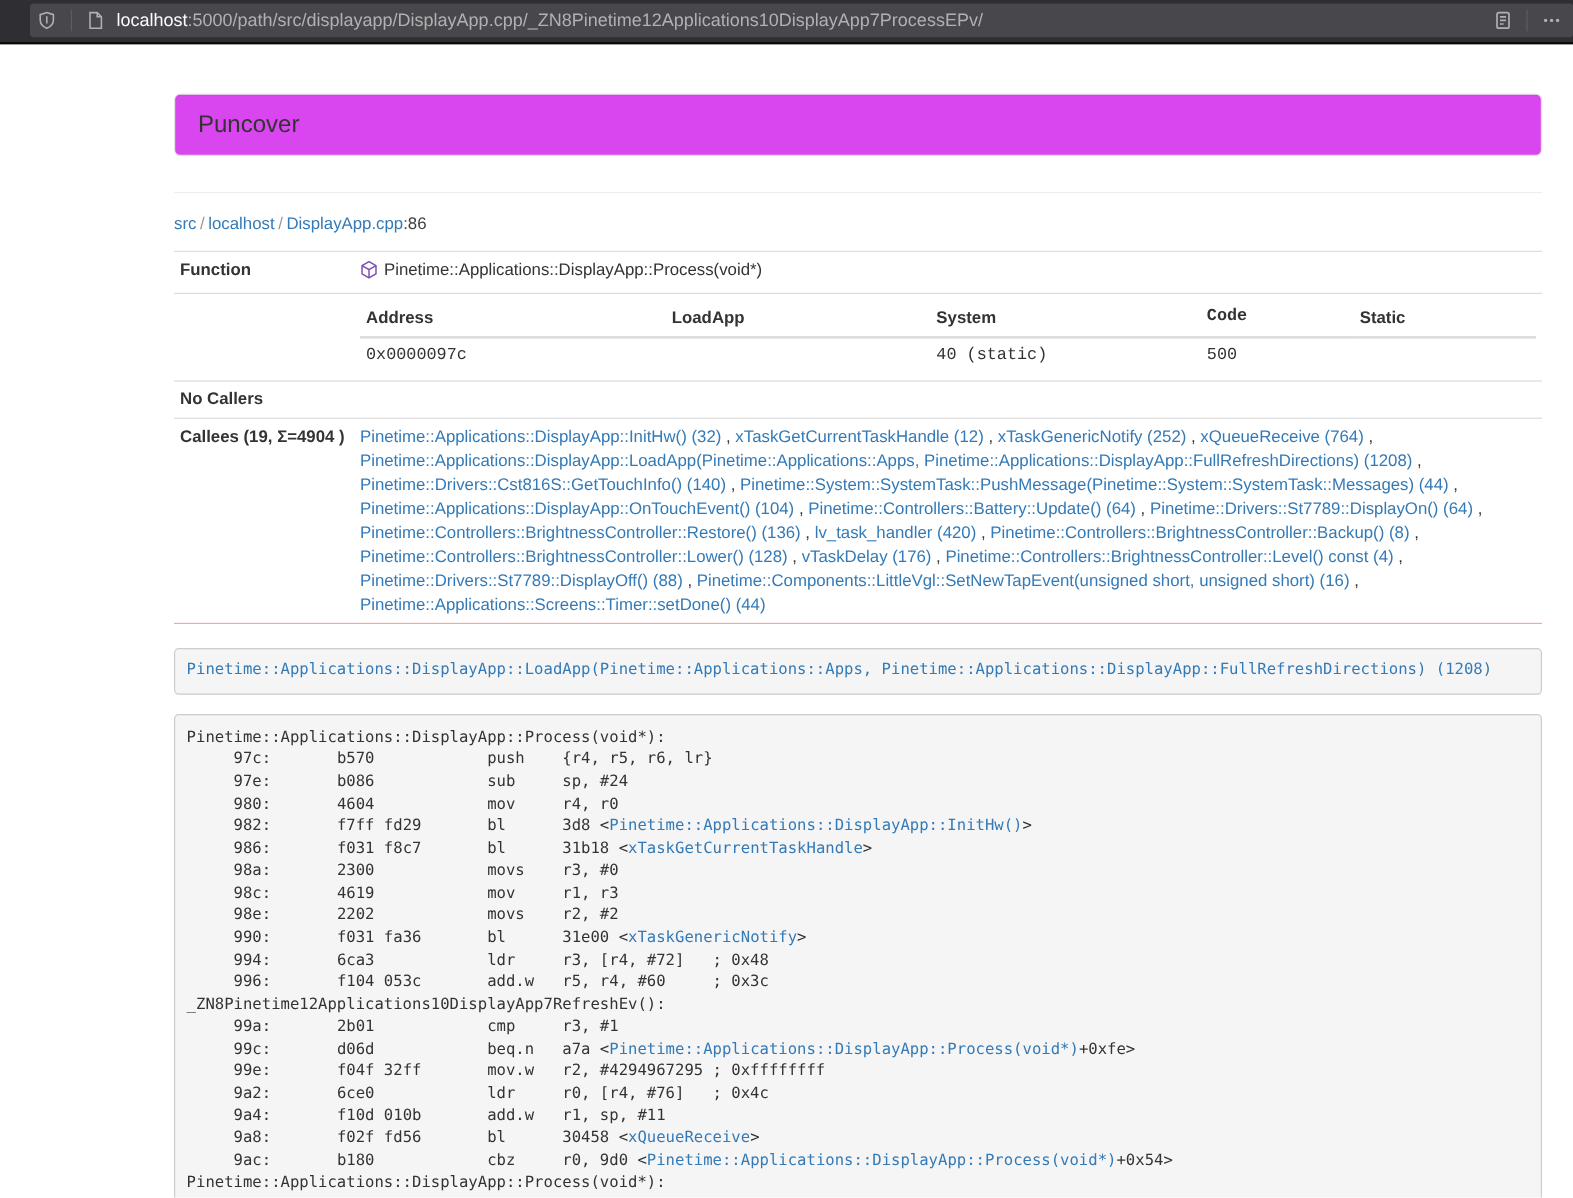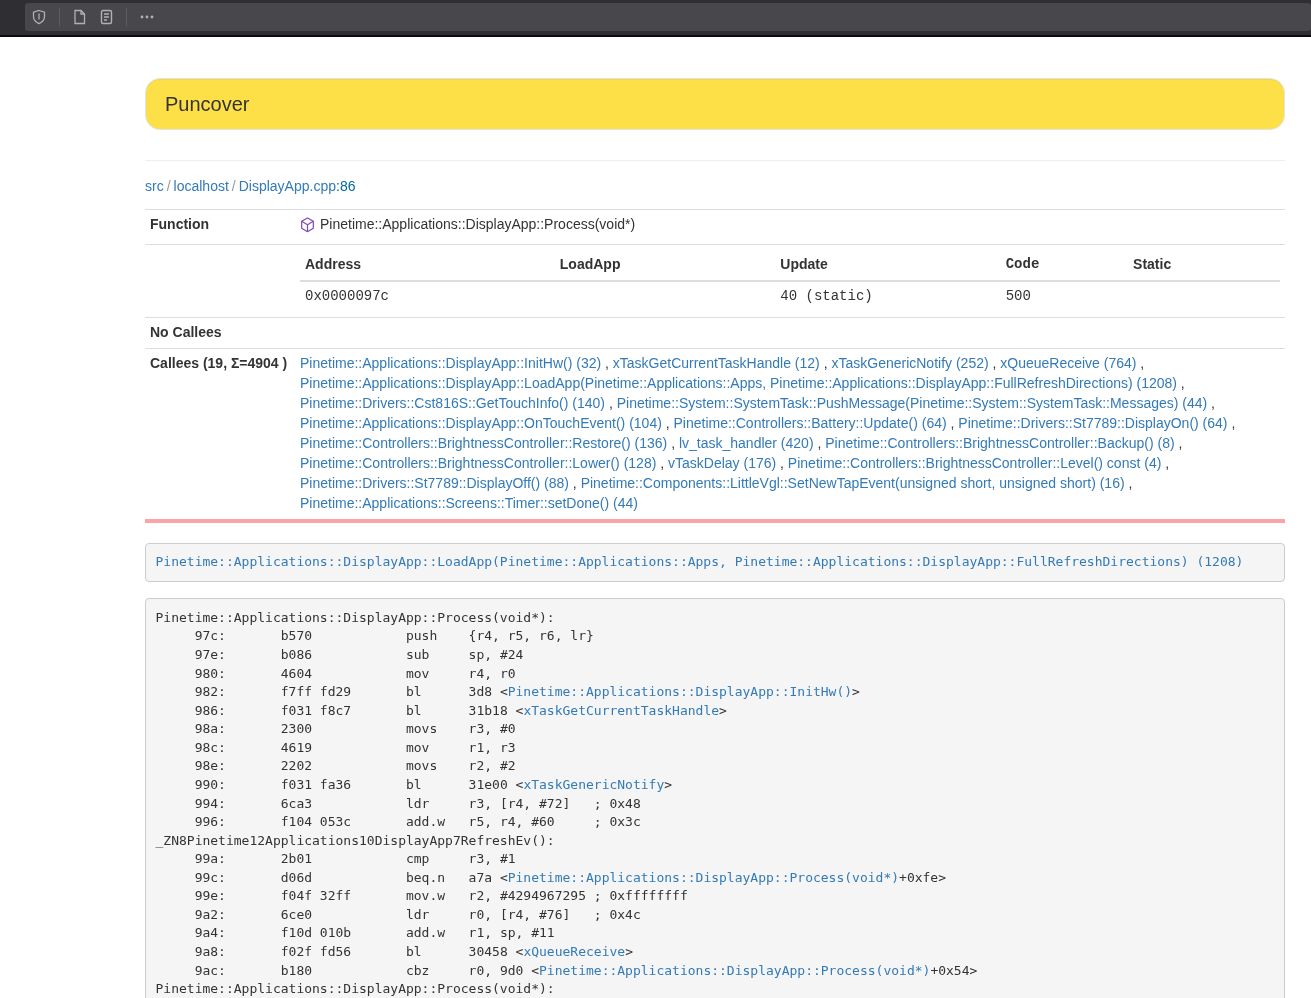--- a/index.html
+++ b/index.html
@@ -24,30 +24,30 @@
   }
   .urlbar .vsep{width:1px;height:18px;background:#5c5c61;margin:0 6px;}
   .icon-btn{display:flex;align-items:center;justify-content:center;padding:0 6px;cursor:pointer;}
   .url-text{flex:1;font-size:15px;white-space:nowrap;overflow:hidden;margin-left:4px;}
   .url-host{color:#fbfbfe;}
   .url-rest{color:var(--icon-gray);}
   .chrome-bottom{height:2px;background:#0b0b0d;}
   
   .container{width:1140px;margin-left:145px;}
   .well{
-    margin-top:41px;background:#fde047;border:1px solid #e3e3e3;border-radius:15px;
+    margin-top:41px;background:#d946ef;border:1px solid #e3e3e3;border-radius:5px;
     padding:15px 19px;box-shadow:inset 0 1px 1px rgba(0,0,0,.05);
   }
   .well .title{margin:0;font-size:20px;font-weight:400;color:#333;line-height:20px;}
   hr.rule{border:0;border-top:1px solid #eee;margin:30px 0 15px;}
   .breadcrumb{margin:0 0 13px;line-height:20px;}
   .breadcrumb a{color:var(--link);text-decoration:none;}
   .breadcrumb .bc-sep{color:#999;padding:0 3px;}
-  .breadcrumb .bc-line{color:#0369a1;}
-  table.fn-table{width:100%;border-collapse:collapse;margin-bottom:20px;border-bottom:4px solid #fca5a5;}
+  .breadcrumb .bc-line{color:#404040;}
+  table.fn-table{width:100%;border-collapse:collapse;margin-bottom:20px;border-bottom:1px solid #fca5a5;}
   table.fn-table > tbody > tr > td{
     padding:5px;border-top:1px solid #ddd;vertical-align:top;line-height:1.42857;
   }
   td.label-col{width:150px;font-weight:bold;}
   .fn-name-cell{display:flex;align-items:flex-start;}
   .cube{margin:2px 5px 0 0;flex:none;}
   table.inner{width:100%;border-collapse:collapse;}
   table.inner th{
     text-align:left;padding:5px;border-bottom:2px solid #ddd;font-weight:bold;line-height:1.42857;
   }
@@ -73,20 +73,23 @@
         <path d="M8 1.5 L13.5 3.2 V7.6 C13.5 11.4 10.4 13.6 8 14.6 C5.6 13.6 2.5 11.4 2.5 7.6 V3.2 Z"></path>
         <path d="M8 4.5 v6"></path>
       </svg>
     </span>
     <span class="vsep"></span>
     <span class="icon-btn">
       <svg width="15" height="16" viewBox="0 0 15 16" fill="none" stroke="#b1b1b3" stroke-width="1.3">
         <path d="M3 1.5 h6 l3.5 3.5 v9.5 h-9.5 z"></path>
         <path d="M9 1.5 v3.5 h3.5"></path>
       </svg>
+    </span>
+    <span class="url-text">
+      <span class="url-host">localhost</span><span class="url-rest">:5000/path/src/displayapp/DisplayApp.cpp/_ZN8Pinetime12Applications10DisplayApp7ProcessEPv/</span>
     </span>
     <span class="icon-btn">
       <svg width="15" height="16" viewBox="0 0 15 16" fill="none" stroke="#b1b1b3" stroke-width="1.4">
         <rect x="2.5" y="1.5" width="10" height="13" rx="1.5"></rect>
         <path d="M5 5 h5 M5 8 h5 M5 11 h3"></path>
       </svg>
     </span>
     <span class="vsep"></span>
     <span class="icon-btn" style="padding-right:10px">
       <svg width="16" height="16" viewBox="0 0 16 16" fill="#b1b1b3">
@@ -128,39 +131,39 @@
         </td>
       </tr>
       <tr>
         <td class="label-col"></td>
         <td>
           <table class="inner">
             <thead>
               <tr>
                 <th class="col-address">Address</th>
                 <th class="col-remarks">LoadApp</th>
-                <th class="col-stack">Update</th>
+                <th class="col-stack">System</th>
                 <th class="col-code">Code</th>
                 <th>Static</th>
               </tr>
             </thead>
             <tbody>
               <tr>
                 <td>0x0000097c</td>
                 <td></td>
                 <td>40 (static)</td>
                 <td>500</td>
                 <td></td>
               </tr>
             </tbody>
           </table>
         </td>
       </tr>
       <tr>
-        <td class="label-col">No Callees</td>
+        <td class="label-col">No Callers</td>
         <td></td>
       </tr>
       <tr>
         <td class="label-col">Callees (19, Σ=4904 )</td>
         <td class="callees-cell"><a href="#">Pinetime::Applications::DisplayApp::InitHw() (32)</a><span class="sep"> , </span><a href="#">xTaskGetCurrentTaskHandle (12)</a><span class="sep"> , </span><a href="#">xTaskGenericNotify (252)</a><span class="sep"> , </span><a href="#">xQueueReceive (764)</a><span class="sep"> , </span><a href="#">Pinetime::Applications::DisplayApp::LoadApp(Pinetime::Applications::Apps, Pinetime::Applications::DisplayApp::FullRefreshDirections) (1208)</a><span class="sep"> , </span><a href="#">Pinetime::Drivers::Cst816S::GetTouchInfo() (140)</a><span class="sep"> , </span><a href="#">Pinetime::System::SystemTask::PushMessage(Pinetime::System::SystemTask::Messages) (44)</a><span class="sep"> , </span><a href="#">Pinetime::Applications::DisplayApp::OnTouchEvent() (104)</a><span class="sep"> , </span><a href="#">Pinetime::Controllers::Battery::Update() (64)</a><span class="sep"> , </span><a href="#">Pinetime::Drivers::St7789::DisplayOn() (64)</a><span class="sep"> , </span><a href="#">Pinetime::Controllers::BrightnessController::Restore() (136)</a><span class="sep"> , </span><a href="#">lv_task_handler (420)</a><span class="sep"> , </span><a href="#">Pinetime::Controllers::BrightnessController::Backup() (8)</a><span class="sep"> , </span><a href="#">Pinetime::Controllers::BrightnessController::Lower() (128)</a><span class="sep"> , </span><a href="#">vTaskDelay (176)</a><span class="sep"> , </span><a href="#">Pinetime::Controllers::BrightnessController::Level() const (4)</a><span class="sep"> , </span><a href="#">Pinetime::Drivers::St7789::DisplayOff() (88)</a><span class="sep"> , </span><a href="#">Pinetime::Components::LittleVgl::SetNewTapEvent(unsigned short, unsigned short) (16)</a><span class="sep"> , </span><a href="#">Pinetime::Applications::Screens::Timer::setDone() (44)</a></td>
       </tr>
     </tbody>
   </table>
 
   <pre class="pre-highlight"><a href="#">Pinetime::Applications::DisplayApp::LoadApp(Pinetime::Applications::Apps, Pinetime::Applications::DisplayApp::FullRefreshDirections) (1208)</a></pre>

